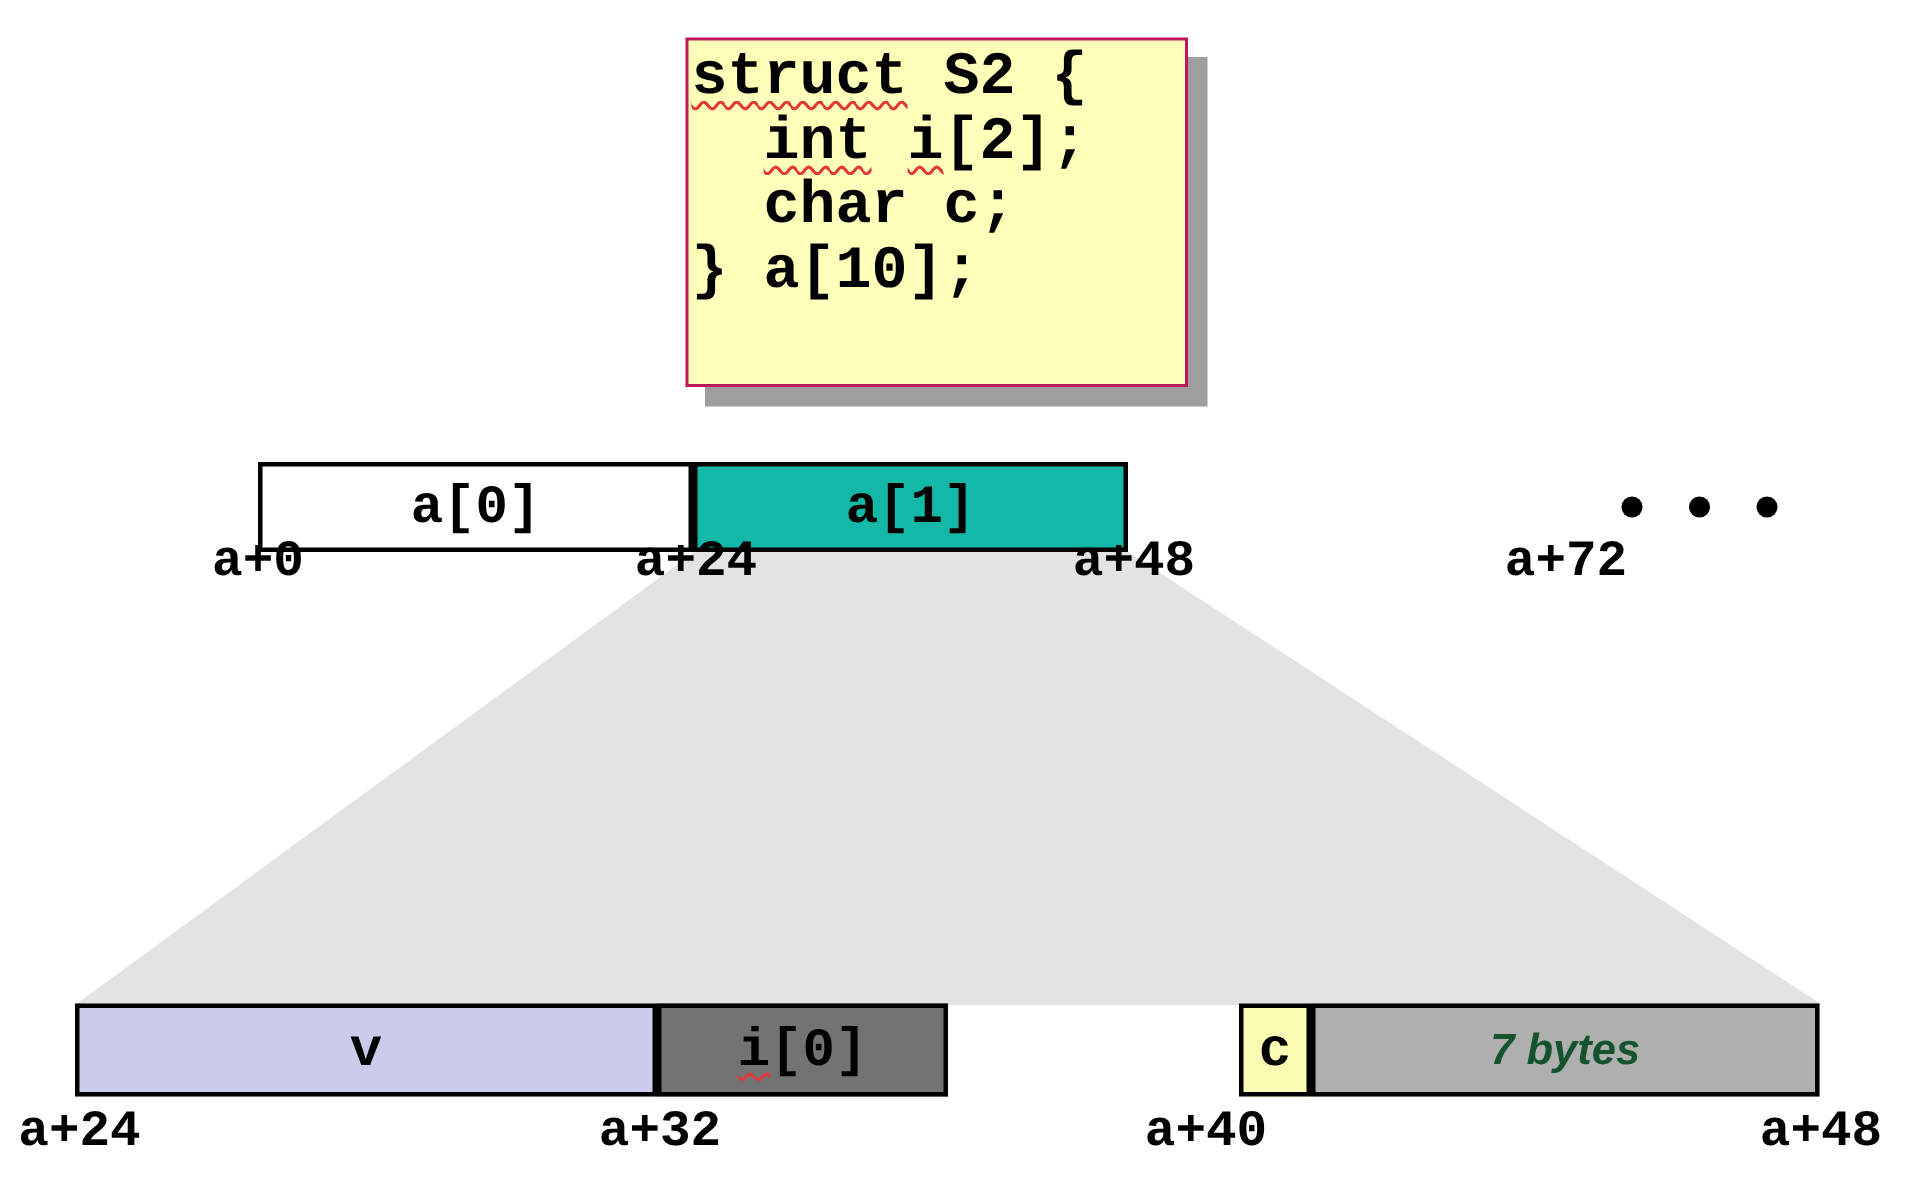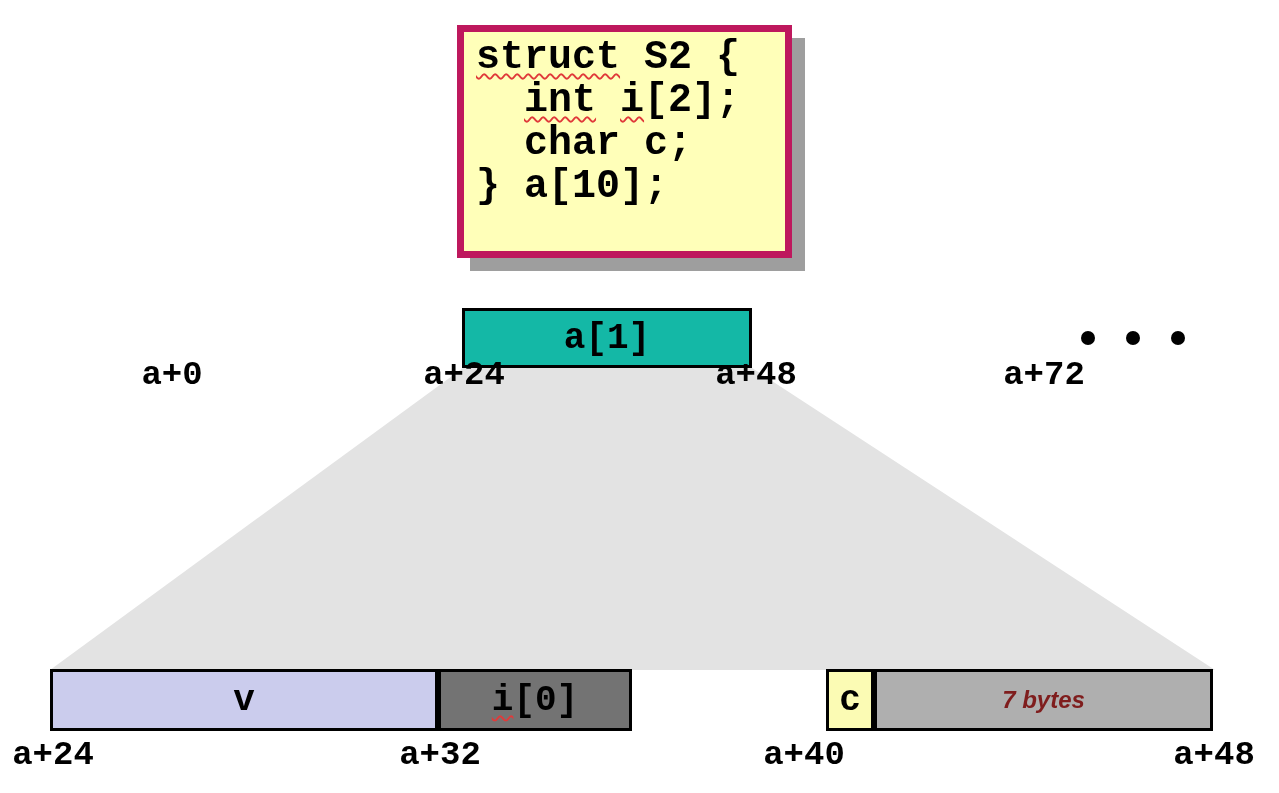--- a/index.html
+++ b/index.html
@@ -14,25 +14,25 @@
   }
 
   
   .trapezoid-svg { position:absolute; left:0; top:0; width:1279px; height:793px; z-index:1; }
 
   
   .code-box {
     position:absolute; left:457px; top:25px; width:335px; height:233px;
     box-sizing:border-box;
     background:#FFFFB9;
-    border:7px solid #be185d;
+    border:2px solid #be185d;
     box-shadow:13px 13px 0 #9E9E9E;
     z-index:2;
     font-weight:bold; font-size:40px; line-height:43px;
-    padding:4px 12px;
+    padding:4px 2px;
   }
   .code-line { white-space:pre; }
 
   
   .sq {
     text-decoration-line: underline;
     text-decoration-style: wavy;
     text-decoration-color: #E03A3A;
     text-decoration-thickness: 2px;
     text-underline-offset: 5px;
@@ -53,21 +53,21 @@
 
   .bot-cell   { top:669px; height:62px; }
   .cell-v     { left:50px;  width:388px; background:#CBCCED; }
   .cell-i0    { left:438px; width:194px; background:#737373; }
   .cell-i1    { left:632px; width:194px; background:#D5ECD0; }
   .cell-c     { left:826px; width:48px;  background:#FBFBB4; }
   .cell-pad   { left:874px; width:339px; background:#AFAFAF; }
   .cell-pad .pad-label {
     font-family:"Liberation Sans", sans-serif;
     font-style:italic; font-weight:bold;
-    font-size:24px; color:#7f1d1d;
+    font-size:29px; color:#14532d;
   }
 
   
   .addr {
     position:absolute; transform:translateX(-50%);
     font-weight:bold; font-size:34px; white-space:nowrap;
     z-index:3;
   }
   .addr-top { top:356px; }
   .addr-bot { top:736px; }
@@ -98,20 +98,21 @@
     <polygon points="463,368 752,368 1215,670 50,670" fill="#E3E3E3"></polygon>
   </svg>
 
   <div class="code-box">
     <div class="code-line"><span class="sq">struct</span><span> S2 {</span></div>
     <div class="code-line"><span>  </span><span class="sq">int</span><span> </span><span class="sq">i</span><span>[2];</span></div>
     <div class="code-line">  char c;</div>
     <div class="code-line">} a[10];</div>
   </div>
 
+  <div class="cell top-cell cell-a0"><span>a[0]</span></div>
   <div class="cell top-cell cell-a1"><span>a[1]</span></div>
 
   <div class="addr addr-top addr-t0">a+0</div>
   <div class="addr addr-top addr-t1">a+24</div>
   <div class="addr addr-top addr-t2">a+48</div>
   <div class="addr addr-top addr-t3">a+72</div>
 
   <div class="dot dot-1"></div>
   <div class="dot dot-2"></div>
   <div class="dot dot-3"></div>

